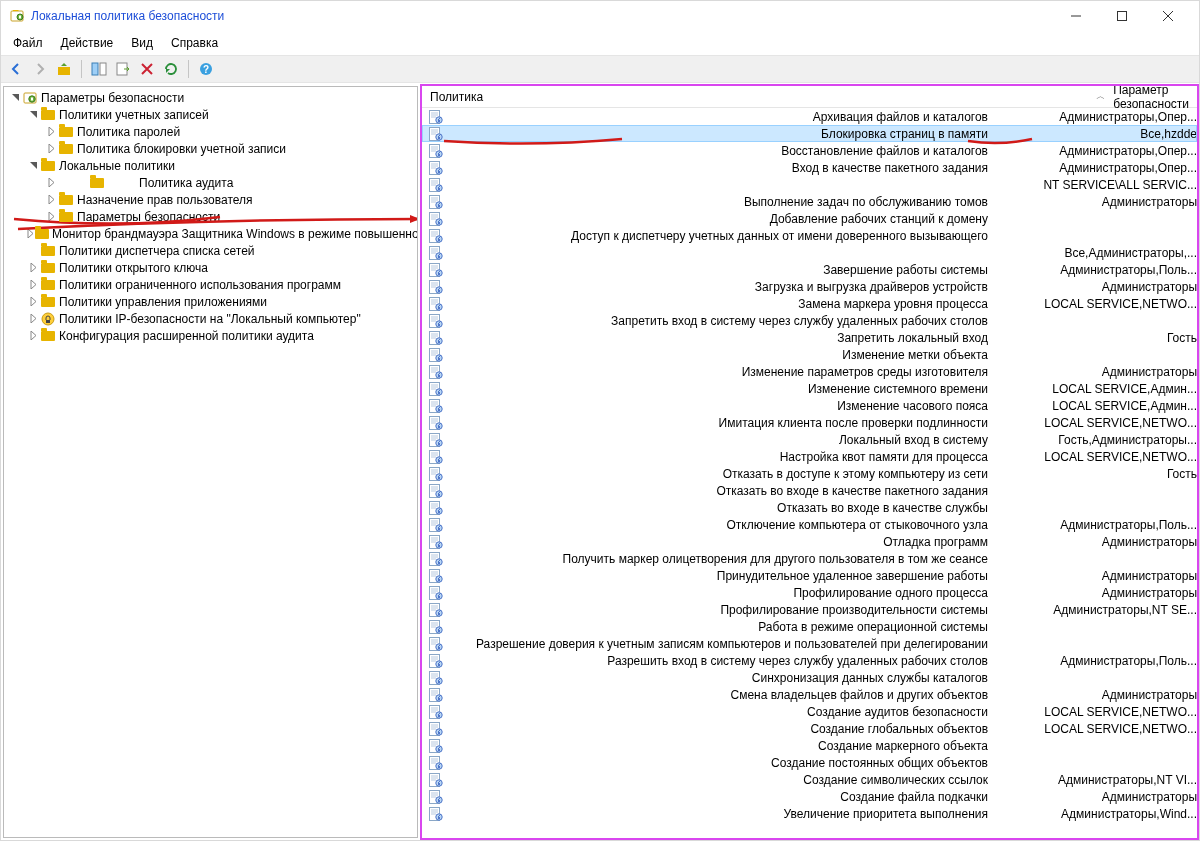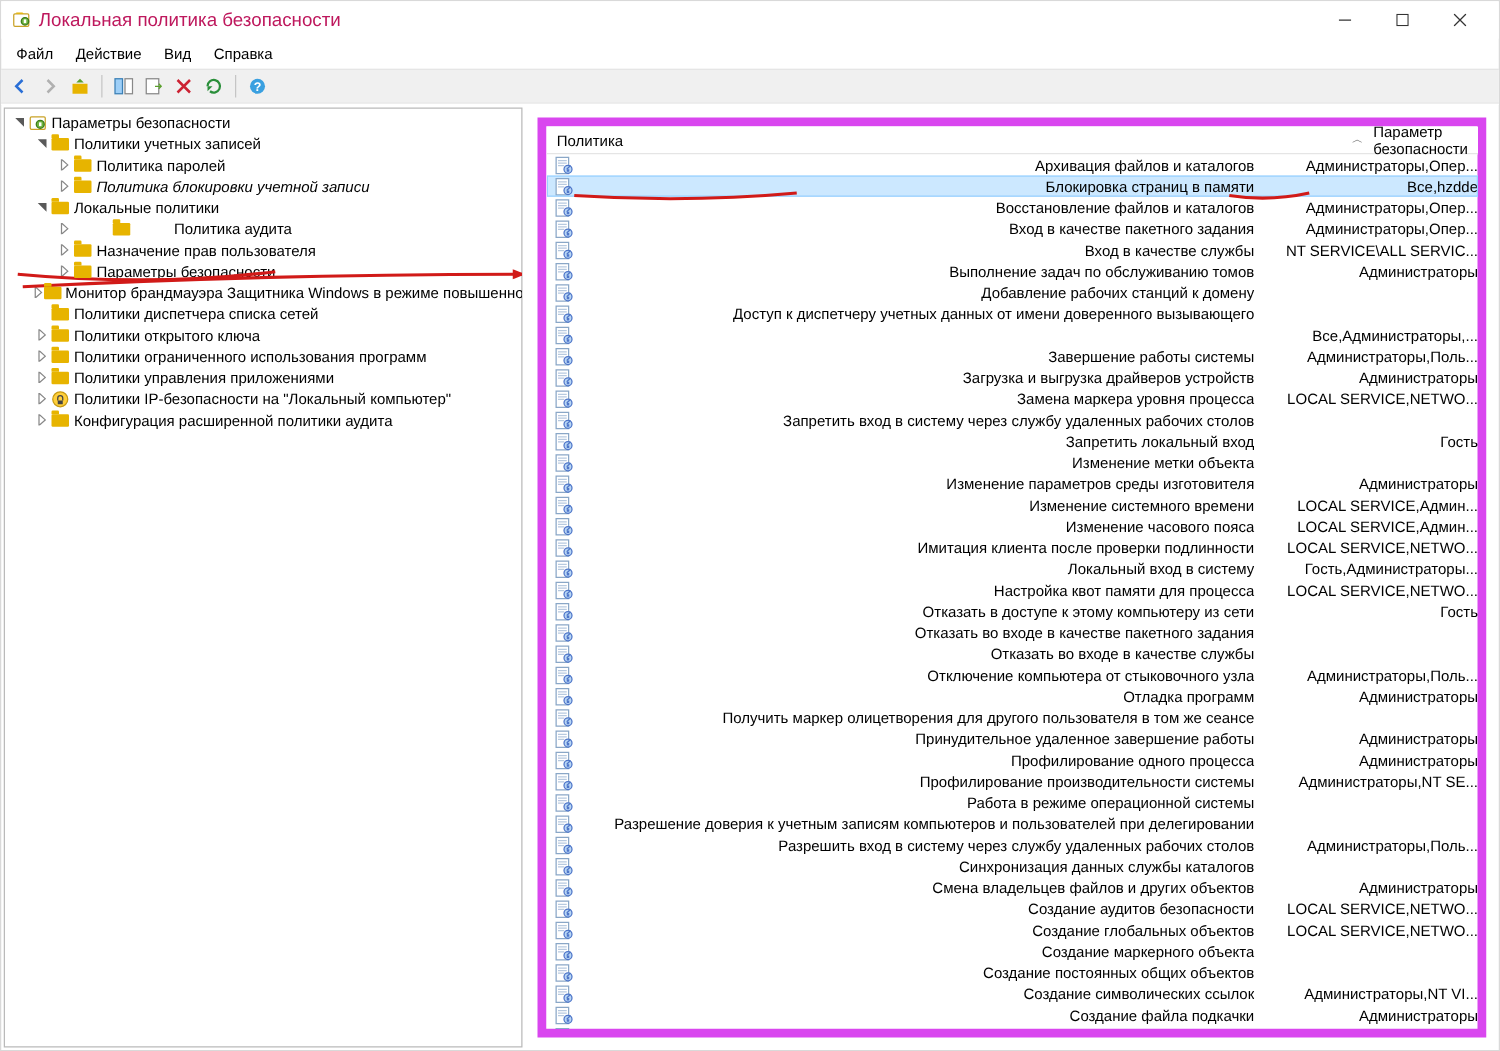--- a/index.html
+++ b/index.html
@@ -5,31 +5,31 @@
   :root{
     --bg:#ffffff; --win-border:#d9d9d9; --grey:#f0f0f0;
     --text:#000; --muted:#666; --hilite:#cce8ff; --hilite-border:#99d1ff;
     --line:#e5e5e5; --red:#d11a18; --gold:#e7b400; --blue:#4f76c9;
   }
   *{box-sizing:border-box;}
   html,body{margin:0;padding:0;background:var(--bg);font:12px "Segoe UI",Tahoma,sans-serif;color:var(--text);}
   .window{width:1200px;height:841px;border:1px solid var(--win-border);display:flex;flex-direction:column;}
   .titlebar{display:flex;align-items:center;height:30px;padding:0 8px;background:#fff;}
   .titlebar .icon{width:16px;height:16px;margin-right:6px;}
-  .title-text{flex:1;color:#be185d;font-size:15px;}
+  .title-text{flex:1;color:#1d4ed8;font-size:12px;}
   .winbtns{display:flex;}
   .winbtn{width:46px;height:30px;display:flex;align-items:center;justify-content:center;color:#666;}
   .menubar{display:flex;gap:2px;padding:2px 4px;}
   .menubar .mi{padding:3px 8px;}
   .toolbar{display:flex;align-items:center;gap:2px;padding:2px 4px;border-top:1px solid var(--line);border-bottom:1px solid var(--line);background:var(--grey);}
   .tbtn{width:22px;height:22px;display:flex;align-items:center;justify-content:center;border:1px solid transparent;border-radius:2px;}
   .sep{width:1px;height:18px;background:#c5c5c5;margin:0 4px;}
   .content{flex:1;display:flex;overflow:hidden;border-top:1px solid #fff;}
   .tree{width:415px;border:1px solid #bababa;margin:2px;overflow:auto;position:relative;padding-top:2px;}
-  .list{flex:1;border:7px solid #d946ef;margin:10px;overflow:auto;position:relative;}
+  .list{flex:1;border:2px solid #d946ef;margin:0;overflow:auto;position:relative;}
   .tree-row{display:flex;align-items:center;height:17px;padding-right:4px;white-space:nowrap;text-align:center;}
   .twisty{width:14px;display:flex;align-items:center;justify-content:center;font-size:10px;color:#555;}
   .twisty.open{color:#000;}
   .ticon{width:16px;height:16px;margin-right:3px;display:inline-flex;align-items:center;justify-content:center;}
   .folder{width:14px;height:10px;background:var(--gold);border-radius:1px;position:relative;}
   .folder::before{content:'';position:absolute;top:-3px;left:0;width:6px;height:3px;background:var(--gold);border-radius:1px 1px 0 0;}
   .list-head{display:flex;position:sticky;top:0;background:#fff;border-bottom:1px solid var(--line);font-weight:400;height:22px;align-items:center;}
   .list-head .col{padding:3px 8px;}
   .col1{width:550px;}
   .col2{flex:1;}
@@ -177,21 +177,21 @@
           <span class="twisty">
             <svg width="9" height="9">
               <path d="M2 0l5 4.5-5 4.5z" fill="none" stroke="#888"></path>
             </svg>
           </span>
           <span class="ticon">
             <span class="folder"></span>
           </span>
           <span>Политика паролей</span>
         </div>
-        <div class="tree-row" style="padding-left: 40px; font-style: italic;">
+        <div class="tree-row" style="padding-left: 40px;">
           <span class="twisty">
             <svg width="9" height="9">
               <path d="M2 0l5 4.5-5 4.5z" fill="none" stroke="#888"></path>
             </svg>
           </span>
           <span class="ticon">
             <span class="folder"></span>
           </span>
           <span>Политика блокировки учетной записи</span>
         </div>
@@ -389,21 +389,20 @@
           <div class="list-row">
             <span class="picon">
               <svg viewBox="0 0 16 16">
                 <rect x="1.5" y="1.5" width="10" height="13" fill="#fff" stroke="#8aa7c7"></rect>
                 <path d="M3 4h7M3 6h7M3 8h5" stroke="#b7c9df"></path>
                 <circle cx="11" cy="11" r="3.2" fill="#b8d6f5" stroke="#4f76c9"></circle>
                 <path d="M10 11l3-3" stroke="#4f76c9"></path>
                 <rect x="10" y="11" width="2" height="2" fill="#4f76c9"></rect>
               </svg>
             </span>
-            <span class="lcol1">Вход в качестве службы</span>
             <span class="lcol2">NT SERVICE\ALL SERVIC...</span>
           </div>
           <div class="list-row">
             <span class="picon">
               <svg viewBox="0 0 16 16">
                 <rect x="1.5" y="1.5" width="10" height="13" fill="#fff" stroke="#8aa7c7"></rect>
                 <path d="M3 4h7M3 6h7M3 8h5" stroke="#b7c9df"></path>
                 <circle cx="11" cy="11" r="3.2" fill="#b8d6f5" stroke="#4f76c9"></circle>
                 <path d="M10 11l3-3" stroke="#4f76c9"></path>
                 <rect x="10" y="11" width="2" height="2" fill="#4f76c9"></rect>

